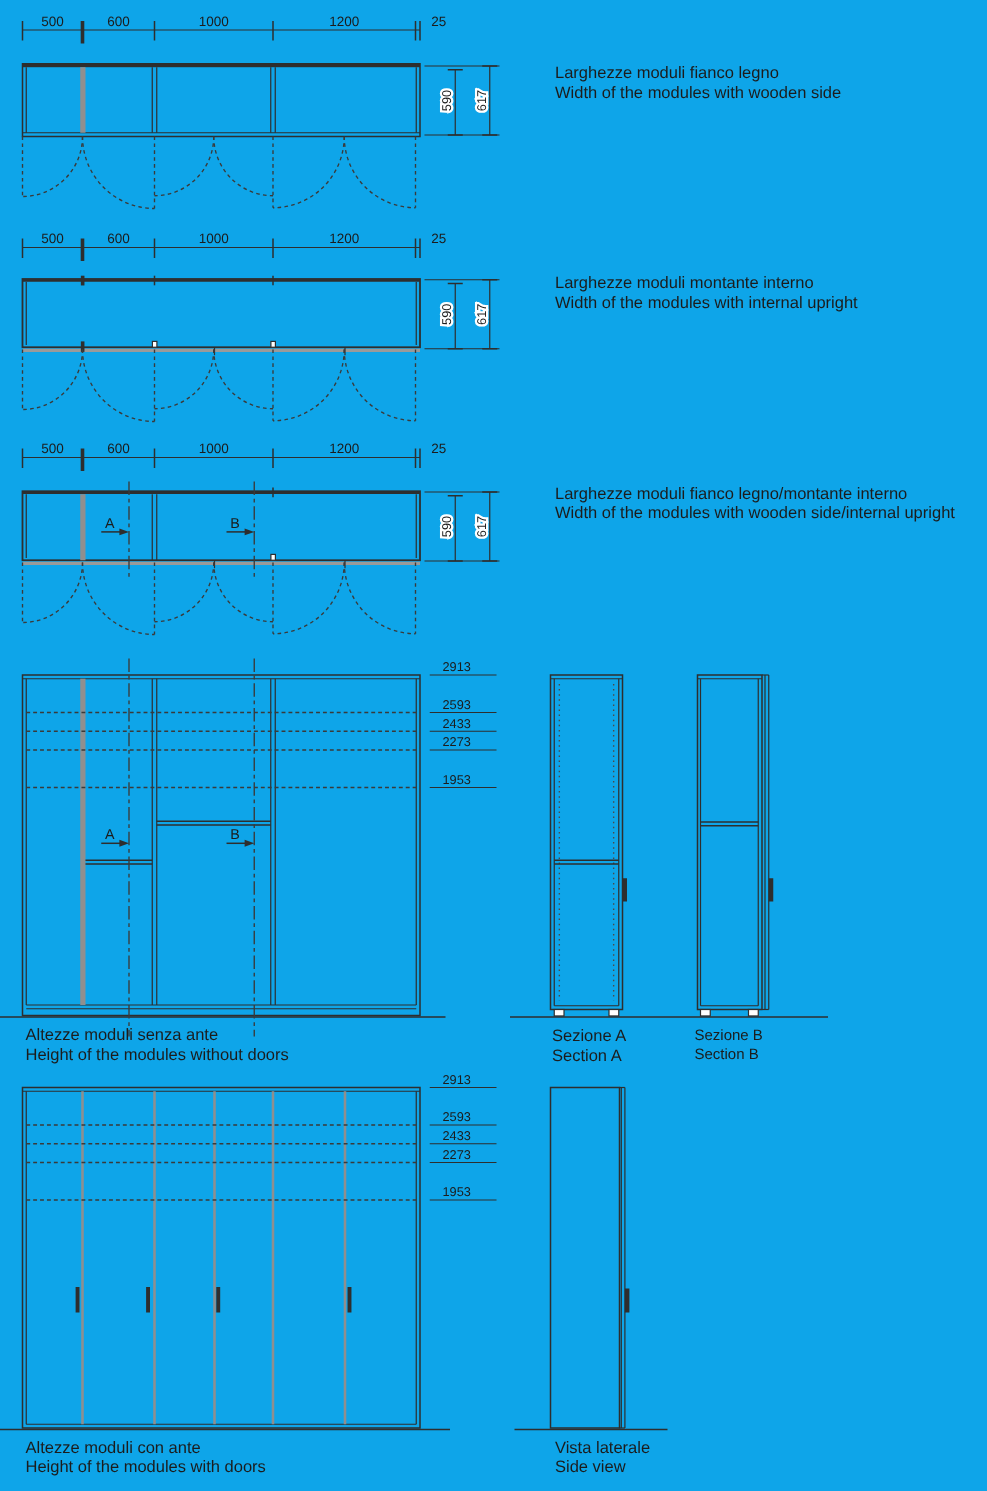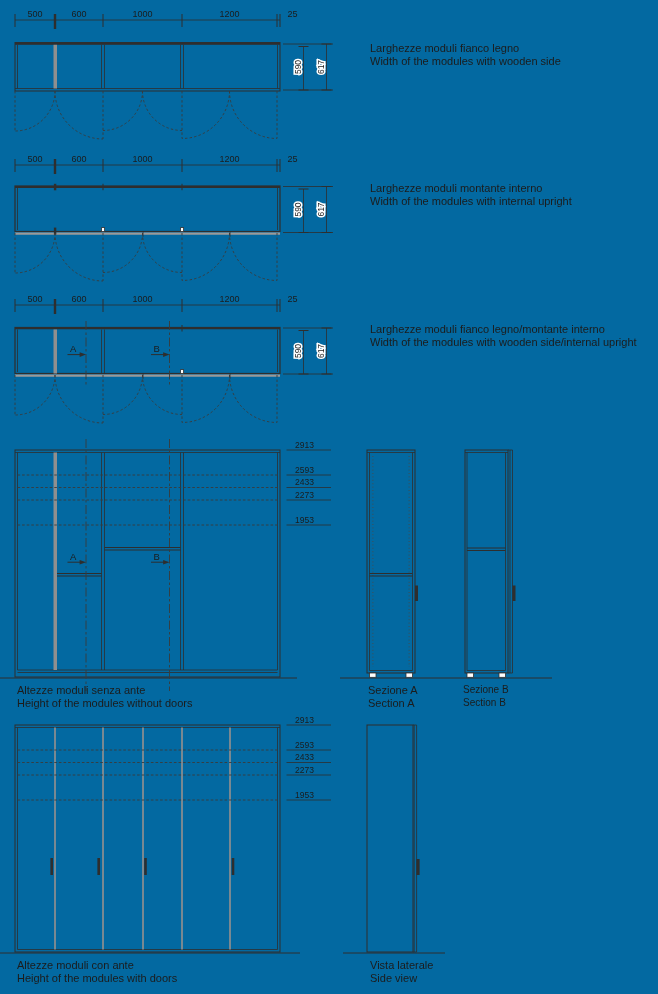--- a/index.html
+++ b/index.html
@@ -1,16 +1,16 @@
 <!DOCTYPE html>
 <html><head>
 <meta charset="utf-8">
 <style>
   html,body{margin:0;padding:0;background:#ffffff;}
-  #canvas{position:relative;width:658px;height:994px;background:#0369a1;overflow:hidden;
+  #canvas{position:relative;width:658px;height:994px;background:#0ea5e9;overflow:hidden;
           font-family:"Liberation Sans",sans-serif;}
   svg{position:absolute;left:0;top:0;}
   
   .s08{stroke:#2e2e2e;stroke-width:.8;fill:none}
   .s1 {stroke:#2e2e2e;stroke-width:1;fill:none}
   .s12{stroke:#2e2e2e;stroke-width:1.2;fill:none}
   .s18{stroke:#2e2e2e;stroke-width:1.8;fill:none}
   .s25{stroke:#2e2e2e;stroke-width:2.4;fill:none}
   .dash{stroke:#3a3a3a;stroke-width:.9;stroke-dasharray:2.4 2.2;fill:none}
   .hdash{stroke:#3a3a3a;stroke-width:.9;stroke-dasharray:2.6 2;fill:none}

